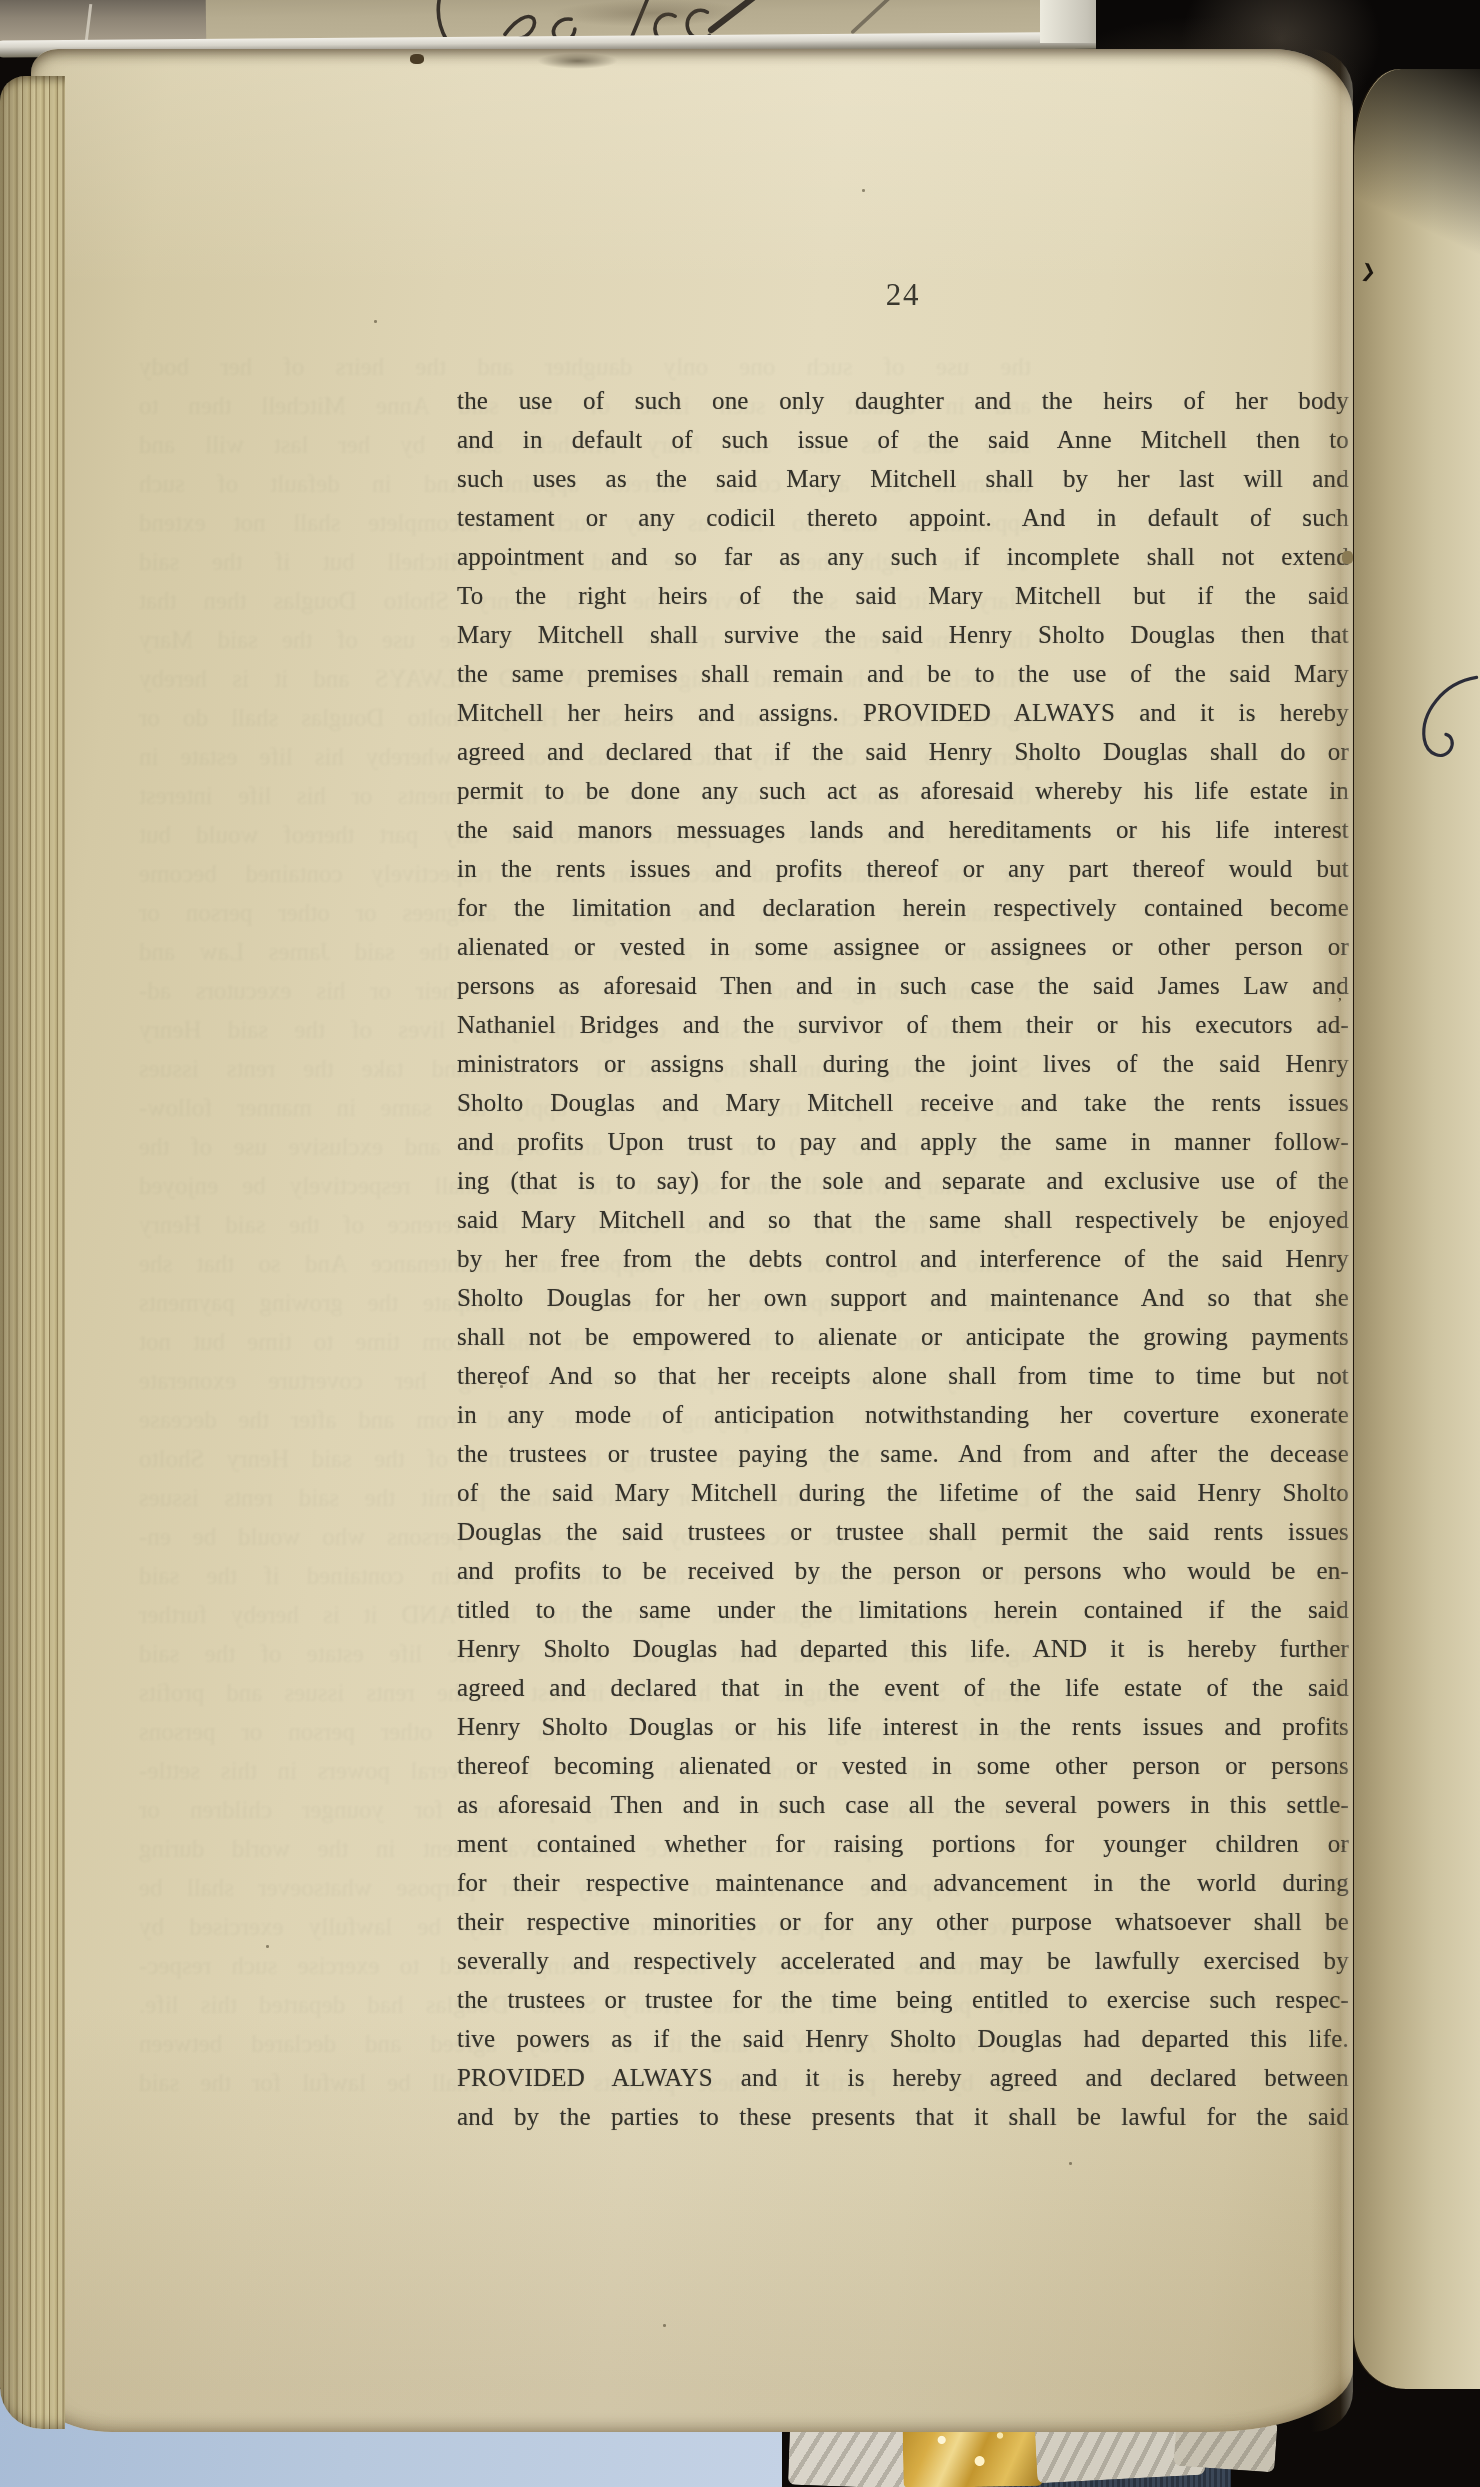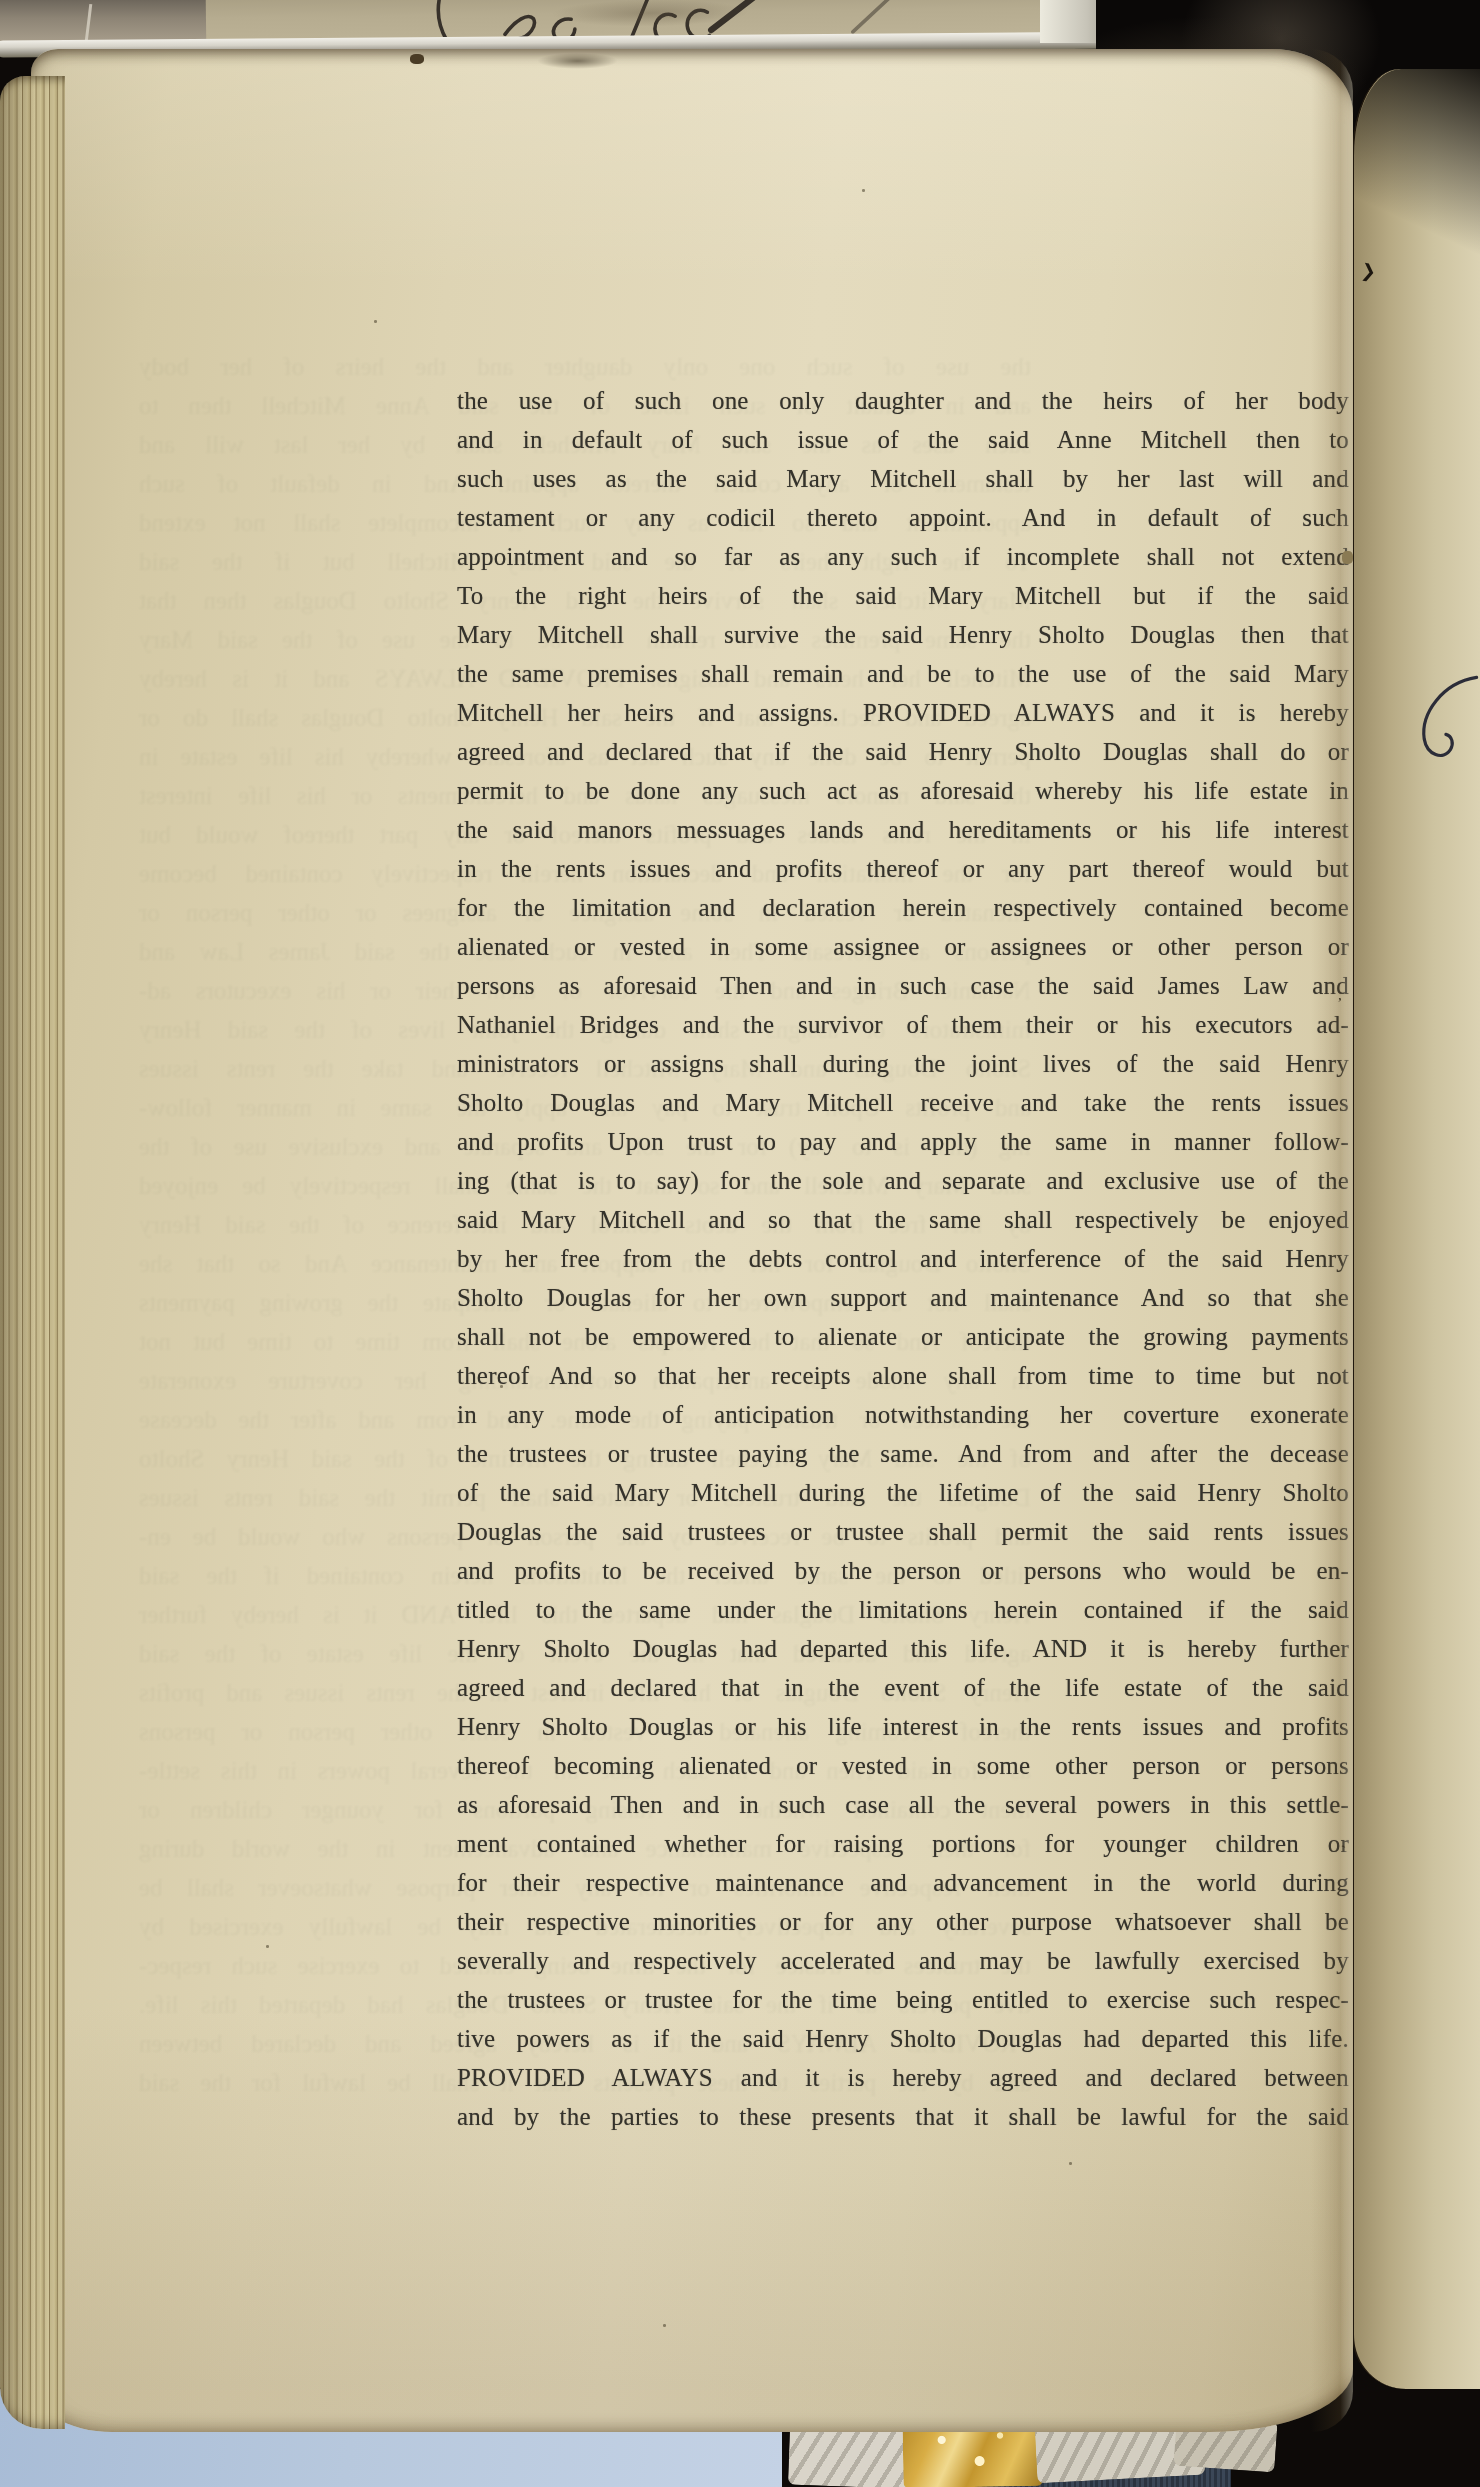--- a/index.html
+++ b/index.html
@@ -262,20 +262,21 @@
       <div class="line">ment contained whether for raising portions for younger children or</div>
       <div class="line">for their respective maintenance and advancement in the world during</div>
       <div class="line">their respective minorities or for any other purpose whatsoever shall be</div>
       <div class="line">severally and respectively accelerated and may be lawfully exercised by</div>
       <div class="line">the trustees or trustee for the time being entitled to exercise such respec-</div>
       <div class="line">tive powers as if the said Henry Sholto Douglas had departed this life.</div>
       <div class="line">PROVIDED ALWAYS and it is hereby agreed and declared between</div>
       <div class="line">and by the parties to these presents that it shall be lawful for the said</div>
     </div>
 
+  <div class="page-number">24</div>
 
   <div class="text-block">
       <div class="line">the use of such one only daughter and the heirs of her body</div>
       <div class="line">and in default of such issue of the said Anne Mitchell then to</div>
       <div class="line">such uses as the said Mary Mitchell shall by her last will and</div>
       <div class="line">testament or any codicil thereto appoint.  And in default of such</div>
       <div class="line">appointment and so far as any such if incomplete shall not extend</div>
       <div class="line">To the right heirs of the said Mary Mitchell but if the said</div>
       <div class="line">Mary Mitchell shall survive the said Henry Sholto Douglas then that</div>
       <div class="line">the same premises shall remain and be to the use of the said Mary</div>

